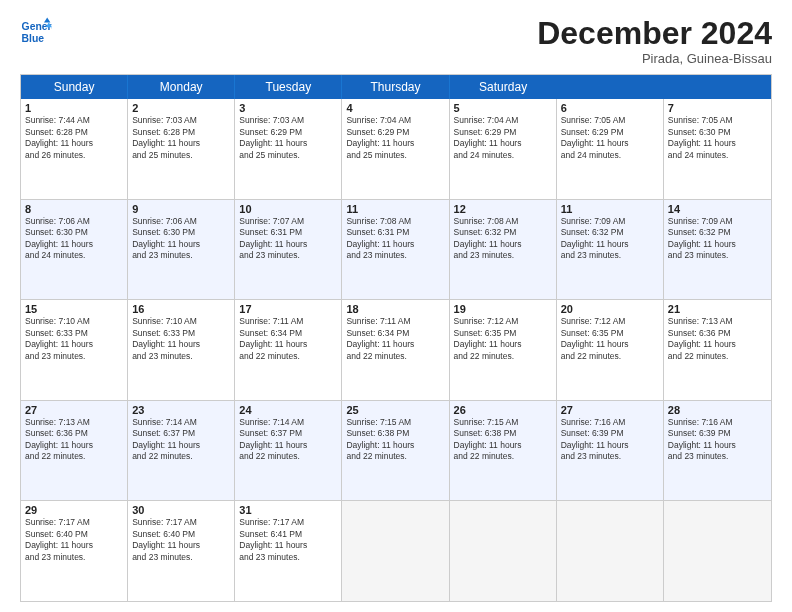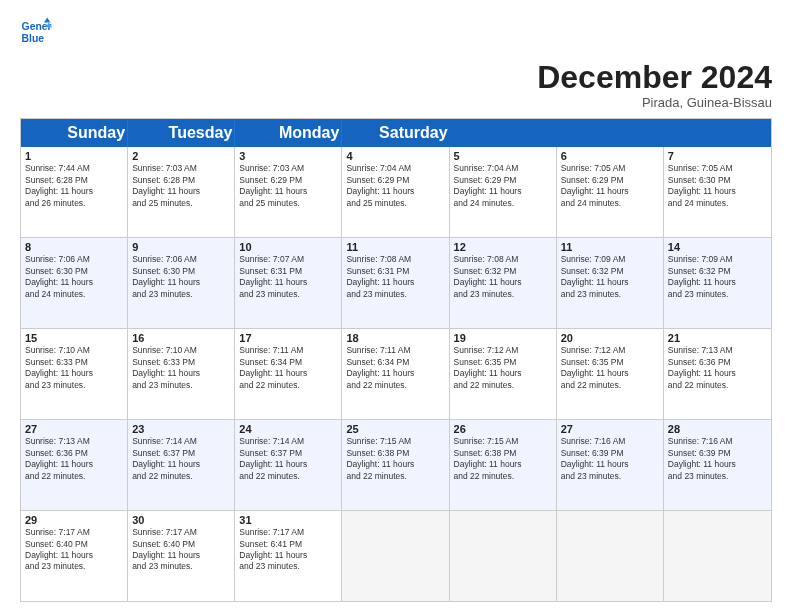--- a/index.html
+++ b/index.html
@@ -33,42 +33,41 @@
       height: 32px;
     }
     .title-block {
       text-align: right;
     }
     .month-title {
       font-size: 32px;
       font-weight: bold;
       color: #222;
       line-height: 1.1;
-      margin-top: 44px;
     }
     .location {
       font-size: 13px;
       color: #555;
     }
     .calendar {
       flex: 1;
       display: flex;
       flex-direction: column;
       border: 1px solid #ccc;
     }
     .cal-header {
       display: grid;
       grid-template-columns: repeat(7, 1fr);
       background: #1565c0;
     }
     .cal-header-cell {
       color: #fff;
-      font-weight: bold;
-      font-size: 16px;
-      text-align: right;
+      font-weight: normal;
+      font-size: 12px;
+      text-align: center;
       padding: 5px 2px;
       border-right: 1px solid #1976d2;
     }
     .cal-header-cell:last-child { border-right: none; }
     .cal-body {
       flex: 1;
       display: flex;
       flex-direction: column;
     }
     .cal-row {
@@ -118,22 +117,23 @@
     </div>
     <div class="title-block">
       <div class="month-title">December 2024</div>
       <div class="location">Pirada, Guinea-Bissau</div>
     </div>
   </div>
 
   <div class="calendar">
     <div class="cal-header" id="cal-header">
         <div class="cal-header-cell">Sunday</div>
+        <div class="cal-header-cell">Monday</div>
         <div class="cal-header-cell">Tuesday</div>
-        <div class="cal-header-cell">Monday</div>
+        <div class="cal-header-cell">Thursday</div>
         <div class="cal-header-cell">Saturday</div>
       </div>
     <div class="cal-body" id="cal-body">
         <div class="cal-row">
           <div class="cal-cell">
             <span class="day-num">1</span>
             <div class="cell-info" style="white-space: pre-line;">Sunrise: 7:44 AM
 Sunset: 6:28 PM
 Daylight: 11 hours
 and 26 minutes.</div>

